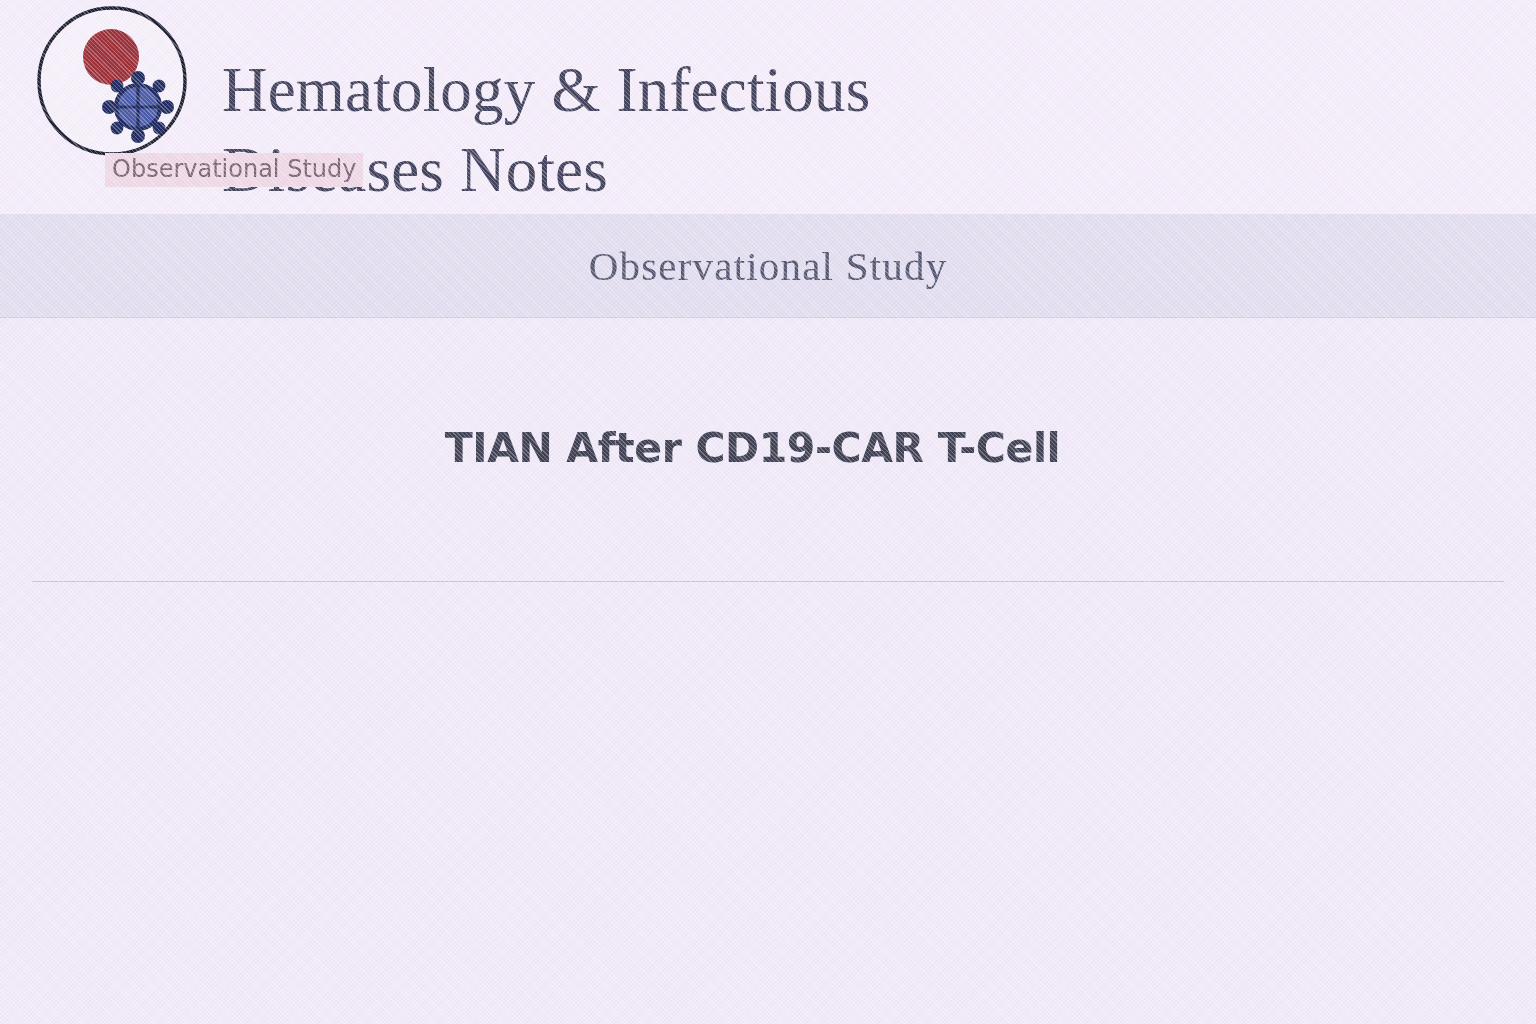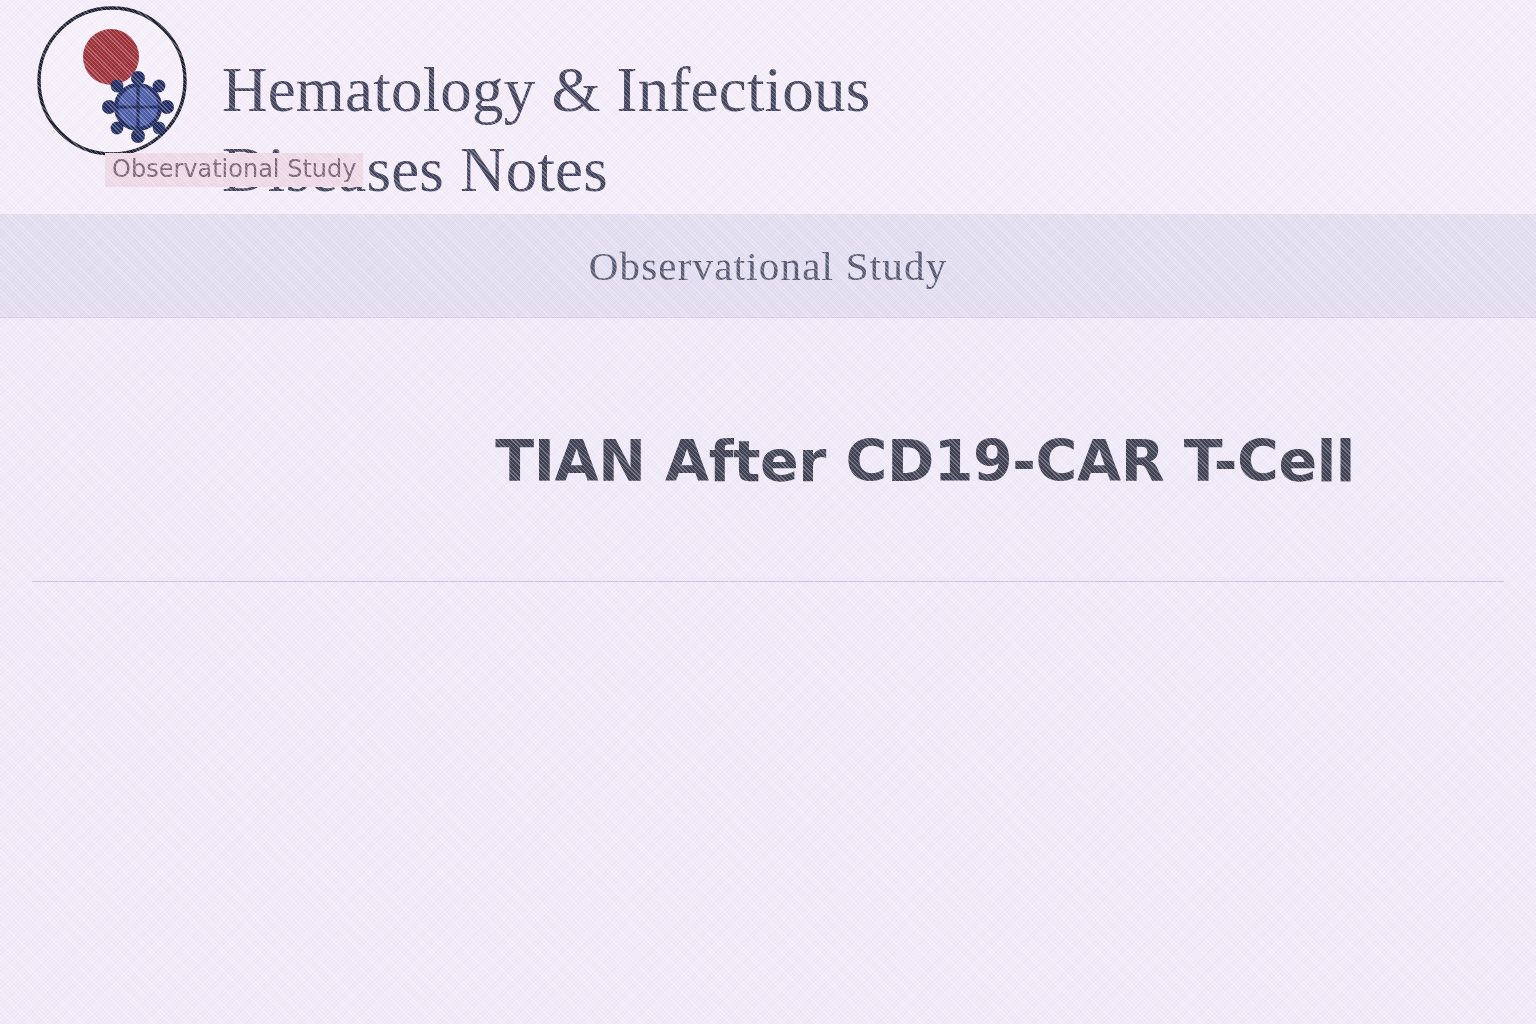--- a/index.html
+++ b/index.html
@@ -109,23 +109,23 @@
     top: 318px;
     width: 1536px;
     height: 706px;
     box-sizing: border-box;
   }
   .article-title {
     position: absolute;
     left: 0;
     top: 58px;
     width: 1505px;
-    text-align: right;
+    text-align: center;
     font-family: "DejaVu Sans", "Liberation Sans", sans-serif;
-    font-size: 57px;
+    font-size: 41px;
     line-height: 76px;
     font-weight: 700;
     color: #3e4052;
     letter-spacing: -0.4px;
     padding: 0 150px;
     box-sizing: border-box;
   }
   .title-rule {
     position: absolute;
     left: 32px;

